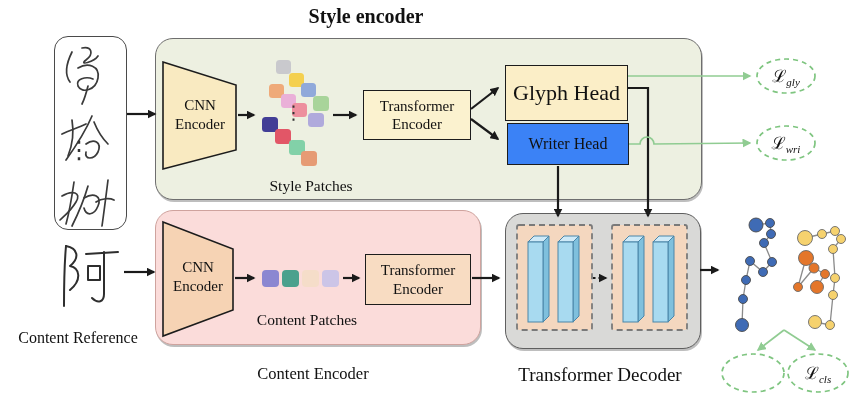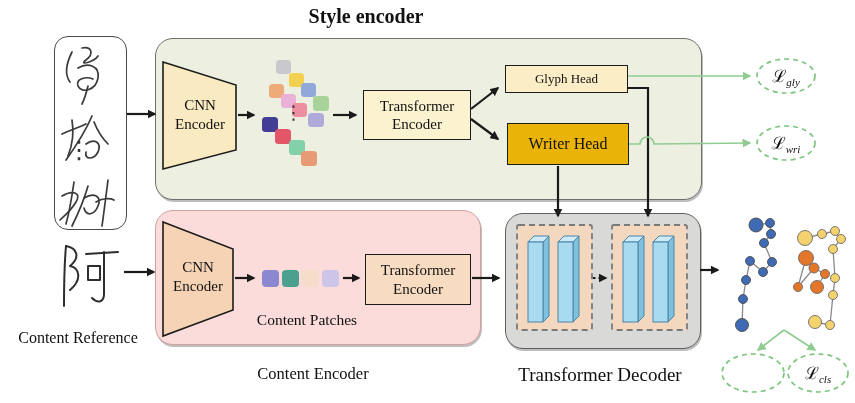--- a/index.html
+++ b/index.html
@@ -199,28 +199,29 @@
           <circle cx="798" cy="287" r="4.5"></circle>
         <circle cx="817" cy="287" r="6.5"></circle>
       </g>
     </g>
   </svg>
 
   <span class="vdots" style="left:67px;top:139px;font-size:24px;position:absolute;">⋮</span>
   <span class="vdots" style="left:284px;top:104px;font-size:19px;position:absolute;">⋮</span>
 
   <div class="bx" style="left: 363px; top: 90px; width: 108px; height: 50px; background-color: rgb(251, 242, 207);">Transformer Encoder</div>
-  <div class="bx" style="left: 505px; top: 65px; width: 123px; height: 28px; font-size: 13px; background-color: rgb(251, 238, 199);">Glyph Head</div>
-  <div class="bx" style="left: 507px; top: 123px; width: 122px; height: 42px; font-size: 16px; background-color: #eab308;">Writer Head</div>
+  <div class="bx" style="left: 505px; top: 65px; width: 123px; height: 56px; font-size: 22px; background-color: rgb(251, 238, 199);">Glyph Head</div>
+  <div class="bx" style="left: 507px; top: 123px; width: 122px; height: 42px; font-size: 16px; background-color: #3b82f6;">Writer Head</div>
   <div class="bx" style="left: 365px; top: 254px; width: 106px; height: 51px; background-color: rgb(248, 220, 194);">Transformer Encoder</div>
 
   <div class="cnn-text" style="left:163px;top:96px;width:74px;">CNN Encoder</div>
   <div class="cnn-text" style="left:162px;top:258px;width:72px;">CNN Encoder</div>
 
   <div class="lbl" style="left:366px;top:5px;font-size:20px;font-weight:bold;">Style encoder</div>
+  <div class="lbl" style="left:311px;top:177px;font-size:15.5px;">Style Patches</div>
   <div class="lbl" style="left:307px;top:311px;font-size:15.5px;">Content Patches</div>
   <div class="lbl" style="left:78px;top:329px;font-size:16px;">Content Reference</div>
   <div class="lbl" style="left:313px;top:364px;font-size:16.5px;">Content Encoder</div>
   <div class="lbl" style="left:600px;top:364px;font-size:19px;">Transformer Decoder</div>
 
   <div class="loss" style="left:786px;top:64px;">
     <span class="lbase">ℒ</span><span class="lsub">gly</span>
   </div>
   <div class="loss" style="left:786px;top:131px;">
     <span class="lbase">ℒ</span><span class="lsub">wri</span>

